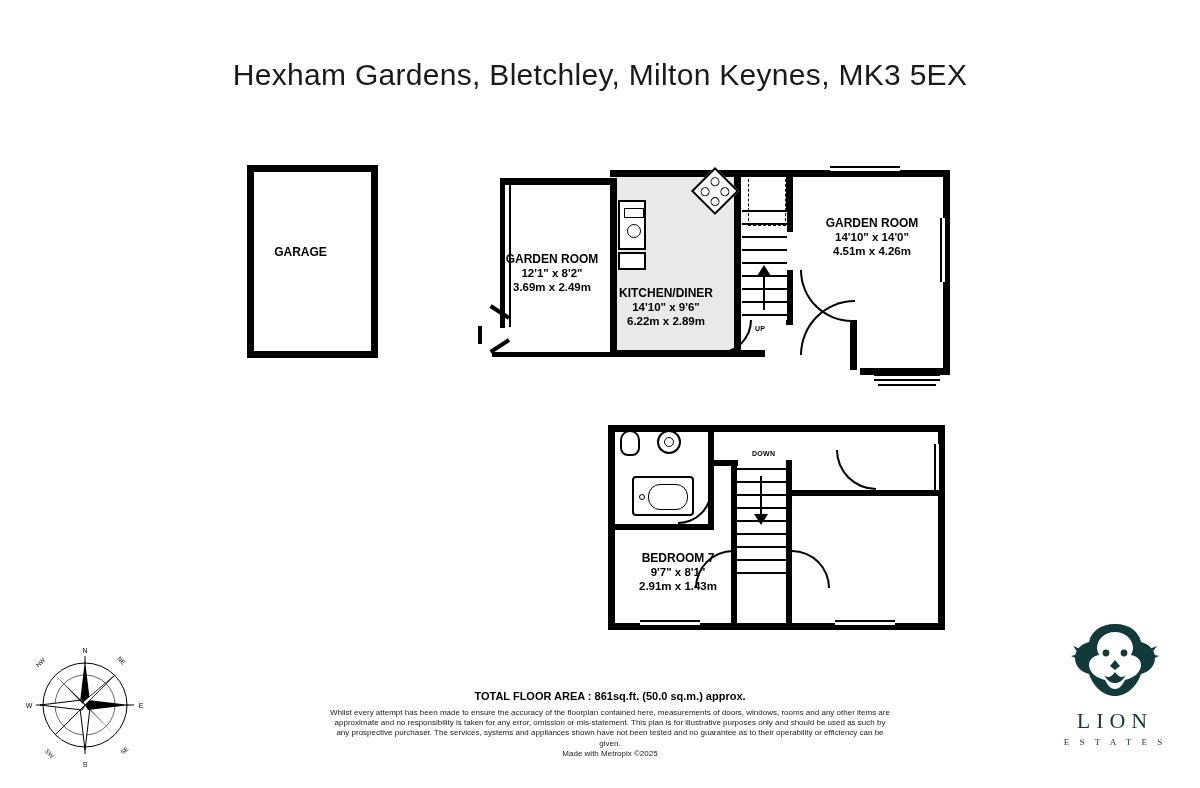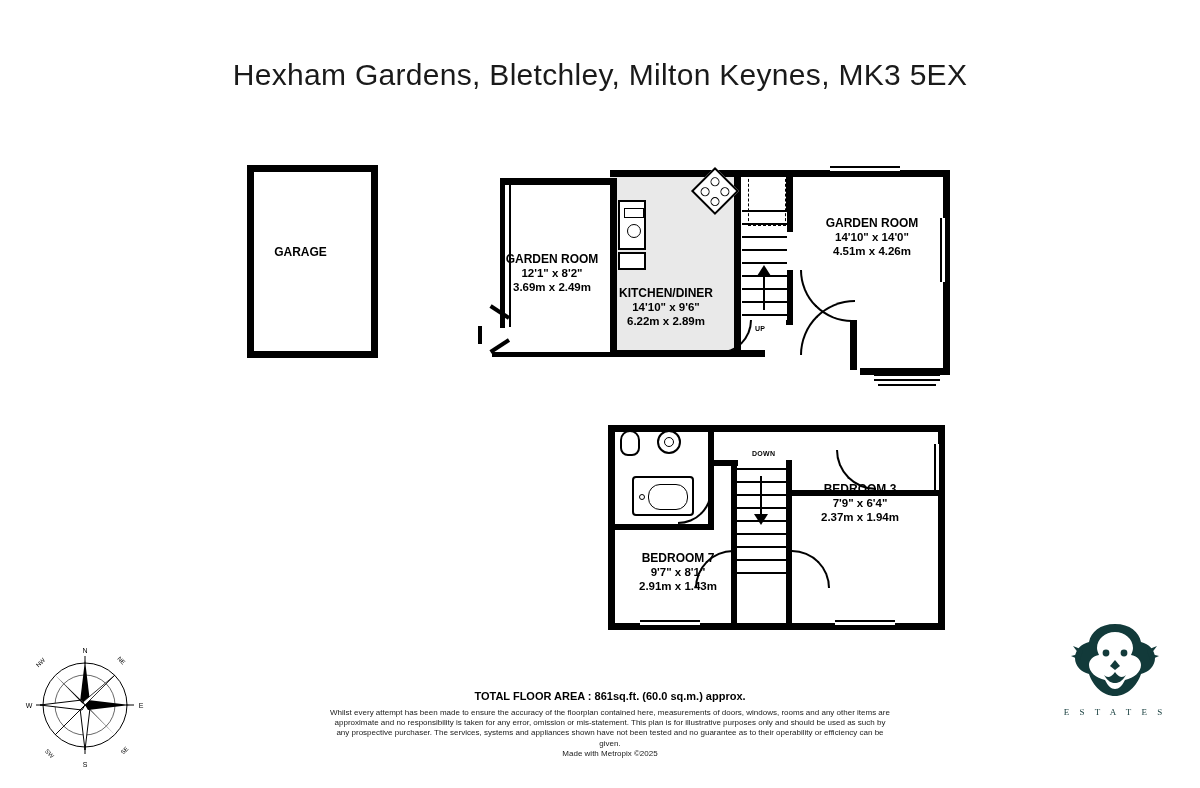--- a/index.html
+++ b/index.html
@@ -285,25 +285,20 @@
                 border-top:none; border-left:none;"></div>
 
     <div style="position:absolute; left:334px; top:24px; width:7px; height:46px; background:#fff;
                 border-left:2px solid #000; border-right:2px solid #000;"></div>
     <div style="position:absolute; left:235px; top:200px; width:60px; height:7px; background:#fff;
                 border-top:2px solid #000; border-bottom:2px solid #000;"></div>
     <div style="position:absolute; left:40px; top:200px; width:60px; height:7px; background:#fff;
                 border-top:2px solid #000; border-bottom:2px solid #000;"></div>
   </div>
 
-  <div class="label" style="left:782px; top:482px; width:156px;">
-    <div class="name">BEDROOM 3</div>
-    <div class="dim">7'9"  x 6'4"</div>
-    <div class="dim">2.37m  x 1.94m</div>
-  </div>
 
   <div class="label" style="left:600px; top:551px; width:156px;">
     <div class="name">BEDROOM 7</div>
     <div class="dim">9'7"  x 8'1"</div>
     <div class="dim">2.91m  x 1.43m</div>
   </div>
 
 
   <div id="compass">
     <svg width="130" height="130" viewBox="0 0 130 130">
@@ -328,21 +323,21 @@
       <text x="65" y="127" font-size="7" text-anchor="middle" font-family="Liberation Sans, sans-serif" fill="#000">S</text>
       <text x="121" y="68" font-size="7" text-anchor="middle" font-family="Liberation Sans, sans-serif" fill="#000">E</text>
       <text x="9" y="68" font-size="7" text-anchor="middle" font-family="Liberation Sans, sans-serif" fill="#000">W</text>
       <text x="100" y="22" font-size="6" text-anchor="middle" font-family="Liberation Sans, sans-serif" fill="#000" transform="rotate(45 100 22)">NE</text>
       <text x="106" y="112" font-size="6" text-anchor="middle" font-family="Liberation Sans, sans-serif" fill="#000" transform="rotate(-45 106 112)">SE</text>
       <text x="28" y="115" font-size="6" text-anchor="middle" font-family="Liberation Sans, sans-serif" fill="#000" transform="rotate(45 28 115)">SW</text>
       <text x="22" y="24" font-size="6" text-anchor="middle" font-family="Liberation Sans, sans-serif" fill="#000" transform="rotate(-45 22 24)">NW</text>
     </svg>
   </div>
 
-  <div id="total-area">TOTAL FLOOR AREA : 861sq.ft. (60.0 sq.m.) approx.</div>
+  <div id="total-area">TOTAL FLOOR AREA : 861sq.ft. (50.0 sq.m.) approx.</div>
   <div id="disclaimer">
     <span>Whilst every attempt has been made to ensure the accuracy of the floorplan contained here, measurements of doors, windows, rooms and any other items are approximate and no responsibility is taken for any error, omission or mis-statement. This plan is for illustrative purposes only and should be used as such by any prospective purchaser. The services, systems and appliances shown have not been tested and no guarantee as to their operability or efficiency can be given.</span><br>
     <span>Made with Metropix ©2025</span>
   </div>
 
   <div id="logo">
     <svg width="92" height="80" viewBox="0 0 92 80">
       <g fill="#123a3a">
         <path d="M46 4 C31 4 22 12 20 22 C12 24 6 30 6 38 C6 46 12 52 20 54
                  C24 66 34 76 46 76 C58 76 68 66 72 54 C80 52 86 46 86 38
@@ -353,16 +348,17 @@
                  C27 58 20 52 20 45 C20 40 24 36 30 35
                  C29 33 28 30 28 28 C28 19 36 12 46 12 Z"></path>
         <circle cx="37" cy="33" r="3.4"></circle>
         <circle cx="55" cy="33" r="3.4"></circle>
         <path d="M46 40 L51 46 L46 50 L41 46 Z"></path>
         <path d="M46 52 C42 58 38 58 35 55 C39 62 43 63 46 63 C49 63 53 62 57 55 C54 58 50 58 46 52 Z"></path>
         <path d="M14 30 L4 26 L10 34 L2 36 L11 40 Z"></path>
         <path d="M78 30 L88 26 L82 34 L90 36 L81 40 Z"></path>
       </g>
     </svg>
+    <div id="logo-name">LION</div>
     <div id="logo-sub">E S T A T E S</div>
   </div>
 
 </div>
 
 </body></html>

